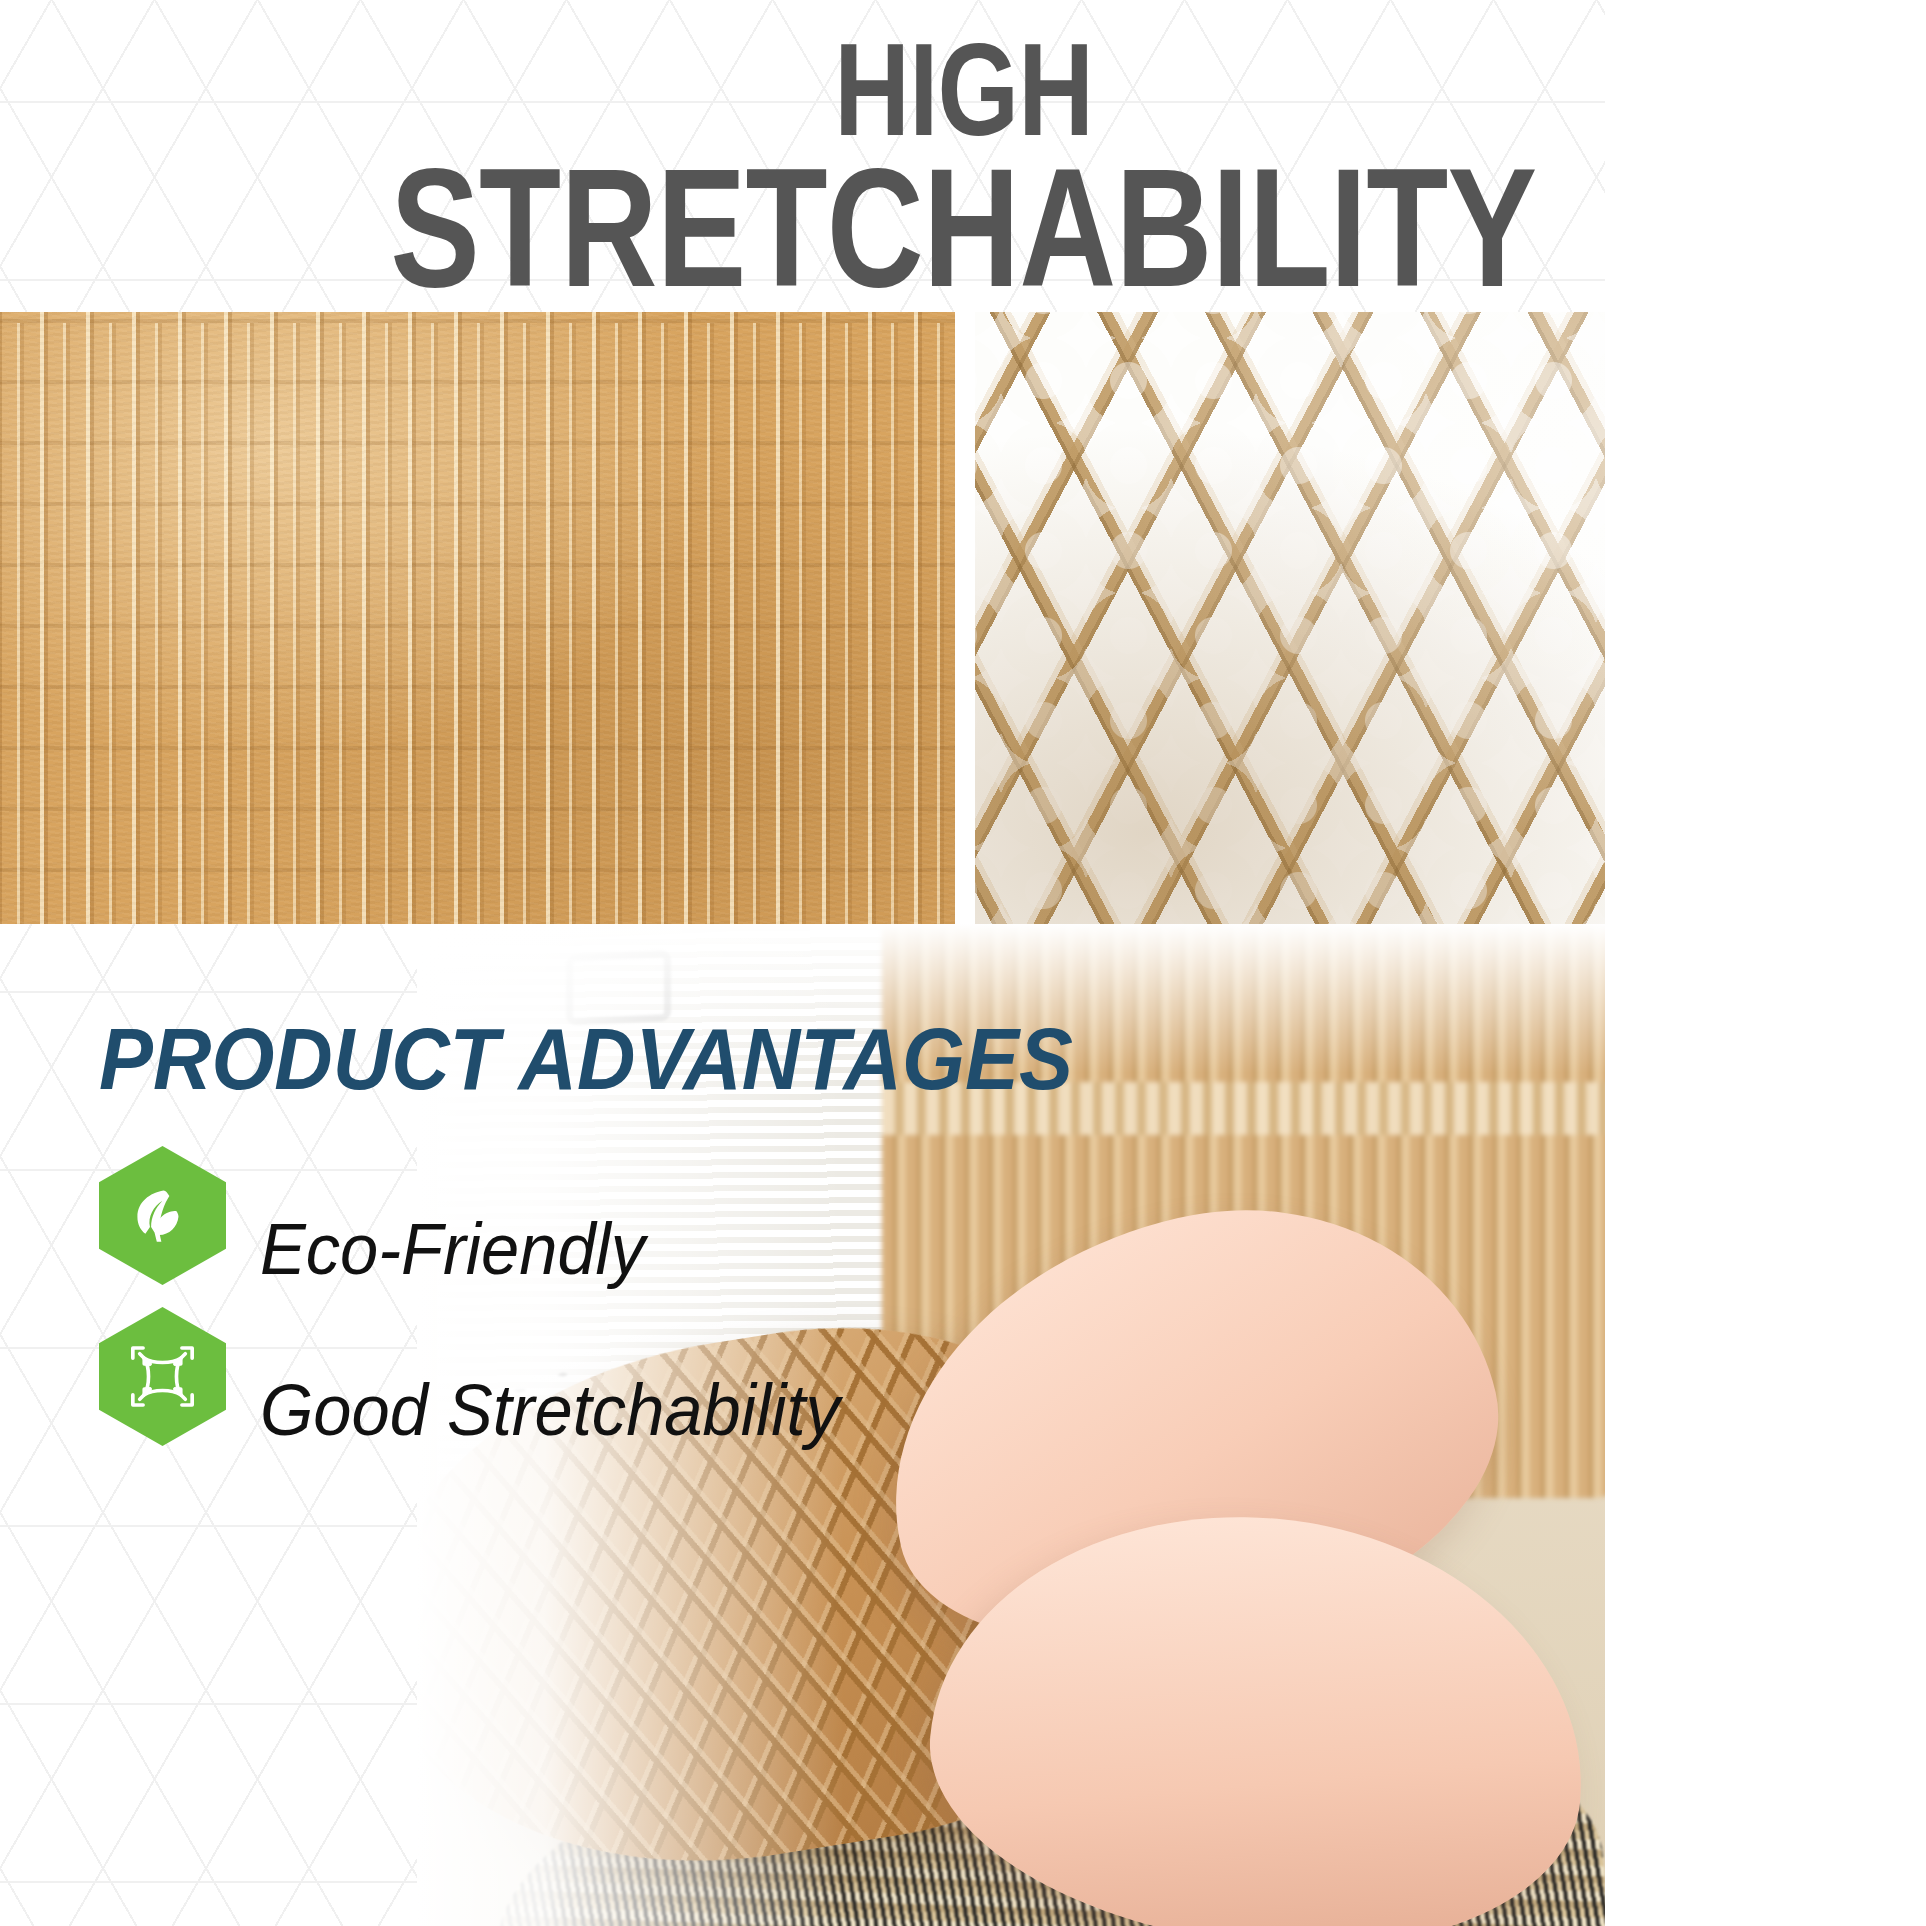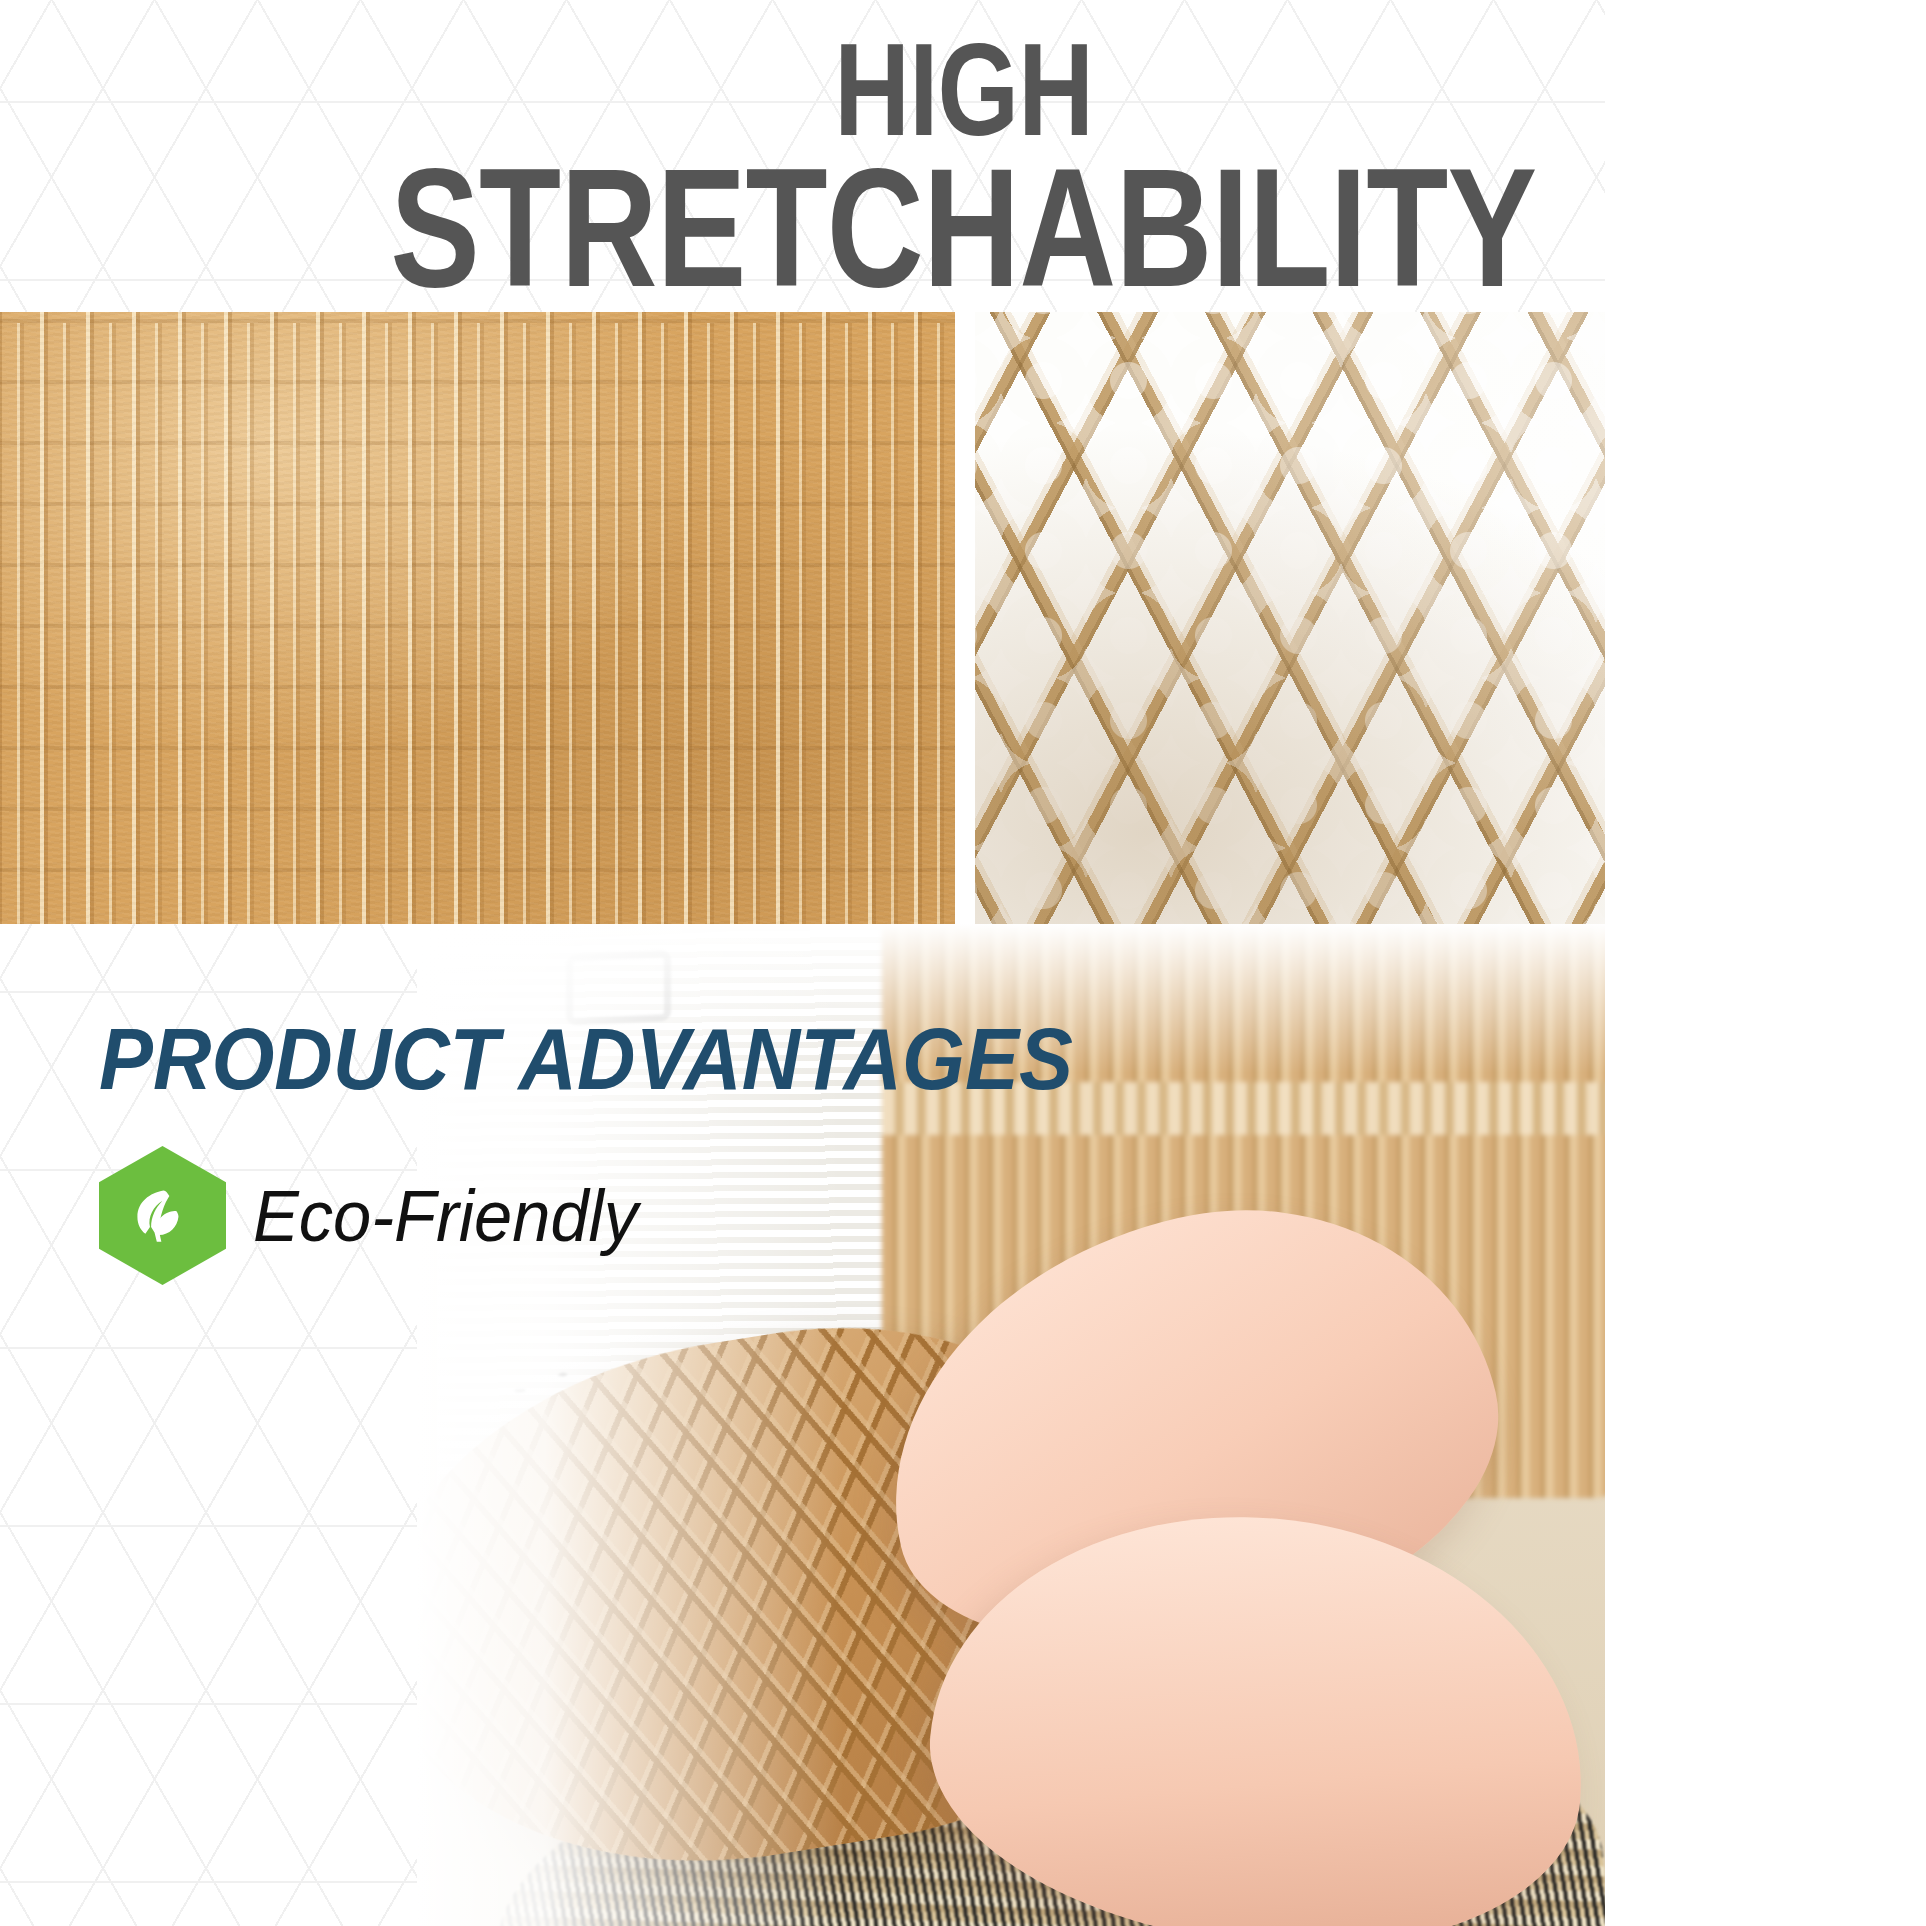--- a/index.html
+++ b/index.html
@@ -253,21 +253,21 @@
   }
   .adv-heading{
     color:#204d6d;
     font-size:87px;font-weight:bold;
     letter-spacing:0px;line-height:1;
     white-space:nowrap;
     transform:scaleX(.93);transform-origin:left center;
     margin-bottom:44px;
   }
   .adv-list{display:flex;flex-direction:column;gap:22px;}
-  .adv-row{display:flex;align-items:center;gap:27px;}
+  .adv-row{display:flex;align-items:flex-end;gap:34px;}
 
   .badge{
     width:127px;height:139px;flex:0 0 127px;
     background:#6cbe3f;
     clip-path:polygon(50% 0%,100% 26%,100% 74%,50% 100%,0% 74%,0% 26%);
     display:flex;align-items:center;justify-content:center;
   }
   .badge svg{width:73px;height:73px;display:block;}
 
   .adv-label{
@@ -333,20 +333,33 @@
       <div class="adv-row">
         <div class="badge">
           <svg viewBox="0 0 64 64">
             <path fill="#ffffff" d="M33 10c-12 2-23 10-23 23 0 7 3 12 7 15l4-6c-2-9 3-18 11-23-6 6-10 14-10 23l3 5 2 8h4l-2-9c0-13 5-25 9-31-2-3-3-5-5-5z"></path>
             <path fill="#ffffff" d="M38 29c-6 2-11 7-11 14 0 2 1 4 2 6 9 0 16-7 17-16 0-2-1-4-2-5-2 0-4 0-6 1z"></path>
           </svg>
         </div>
         <div class="adv-label">Eco-Friendly</div>
       </div>
 
+      <div class="adv-row">
+        <div class="badge">
+          <svg viewBox="0 0 64 64">
+            <g fill="none" stroke="#ffffff" stroke-width="3.2" stroke-linecap="round" stroke-linejoin="round">
+              <path d="M6 16V7h9M58 16V7h-9M6 48v9h9M58 48v9h-9"></path>
+              <path d="M16 16c8 5 24 5 32 0 -5 8 -5 24 0 32 -8-5 -24-5 -32 0 5-8 5-24 0-32z"></path>
+              <path d="M12 12l9 9M52 12l-9 9M12 52l9-9M52 52l-9-9"></path>
+              <path d="M21 21l-5 0 0 -5M43 21l5 0 0 -5M21 43l-5 0 0 5M43 43l5 0 0 5"></path>
+            </g>
+          </svg>
+        </div>
+        <div class="adv-label">Good Stretchability</div>
+      </div>
 
 
 
     </div>
   </div>
 
 </div>
 
 
 </body></html>

